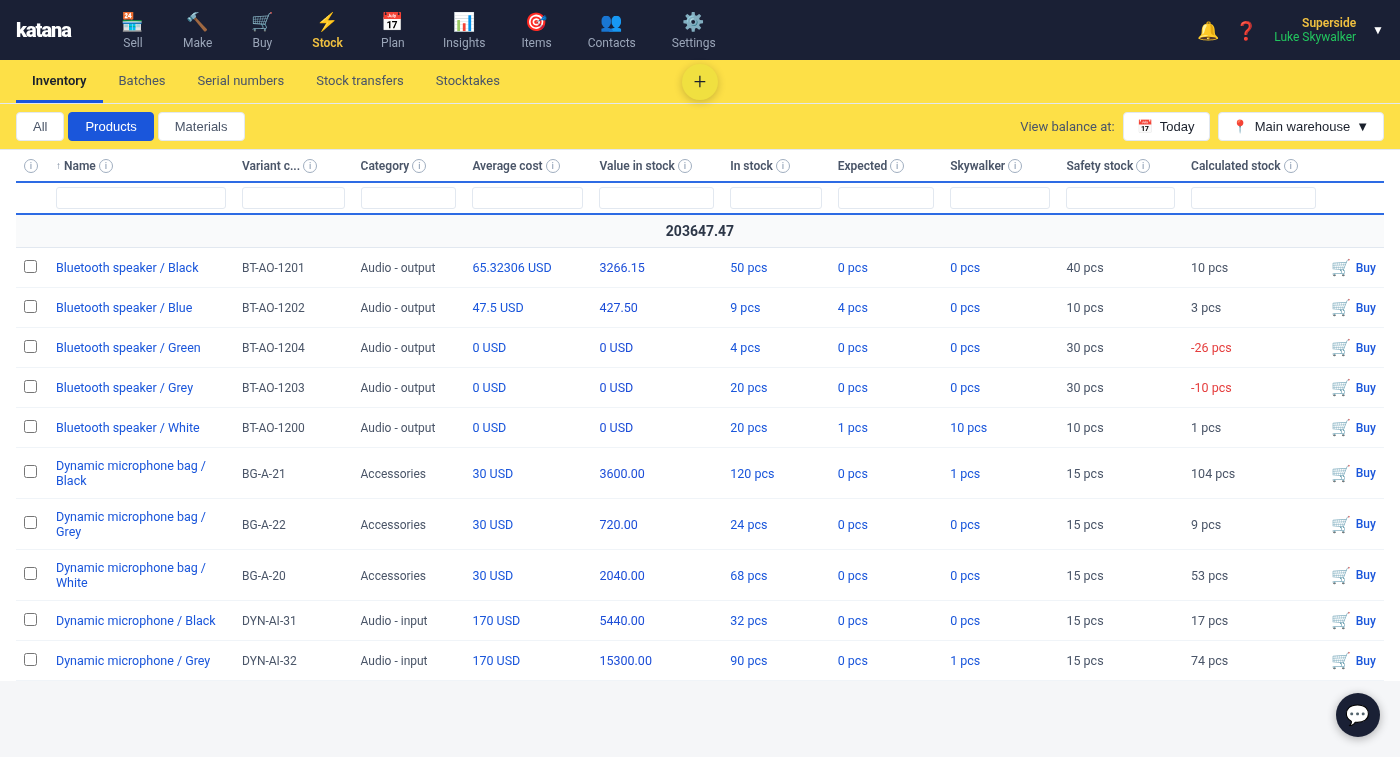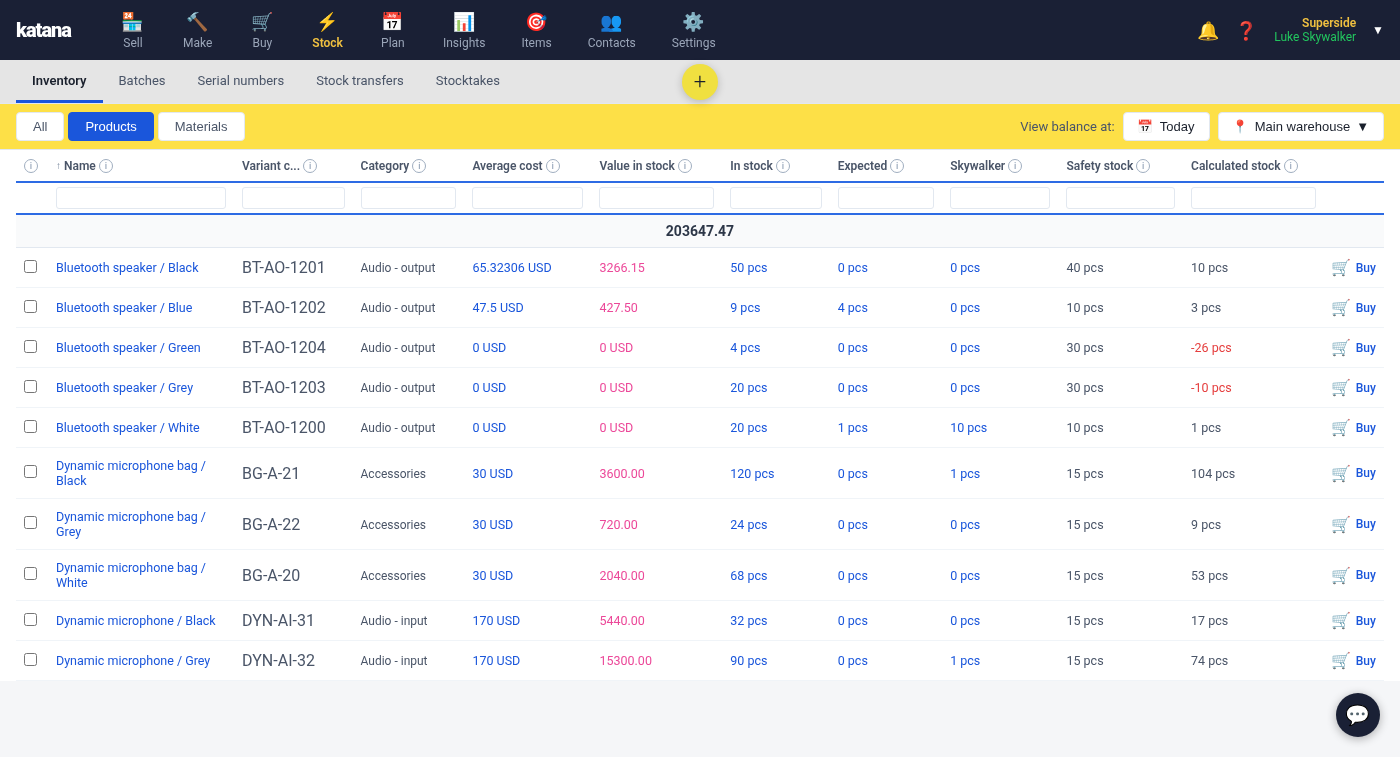--- a/index.html
+++ b/index.html
@@ -24,21 +24,21 @@
     .nav-item.active { color: #f0c040; }
     .nav-icon { font-size: 18px; }
     .nav-right { display: flex; align-items: center; gap: 16px; margin-left: auto; }
     .nav-right-icon { color: #9aa5b8; font-size: 18px; cursor: pointer; }
     .user-info { text-align: right; cursor: pointer; }
     .user-company { color: #f0c040; font-size: 12px; font-weight: 600; }
     .user-name { color: #22c55e; font-size: 12px; }
 
     
     .sub-nav {
-      background: #e5e5e5;
+      background: #fde047;
       border-bottom: 1px solid #e2e8f0;
       display: flex;
       align-items: center;
       padding: 0 16px;
       height: 44px;
       gap: 0;
       position: relative;
     }
     .sub-tab {
       padding: 12px 16px; cursor: pointer; font-size: 13px; color: #4a5568;
@@ -124,25 +124,25 @@
     }
 
     tbody tr { border-bottom: 1px solid #f0f4f8; }
     tbody td { padding: 10px 8px; vertical-align: middle; }
 
     .checkbox-cell { width: 32px; }
     input[type="checkbox"] { cursor: pointer; }
 
     .item-name { color: #1a56db; text-decoration: none; cursor: pointer; font-size: 12.5px; }
 
-    .variant-code { color: #4a5568; font-size: 16px; }
+    .variant-code { color: #4a5568; font-size: 12px; }
     .category { color: #4a5568; font-size: 12px; }
 
     .avg-cost { color: #1a56db; text-decoration: none; cursor: pointer; }
-    .value-stock { color: #ec4899; text-decoration: none; cursor: pointer; }
+    .value-stock { color: #1d4ed8; text-decoration: none; cursor: pointer; }
     .in-stock { color: #1a56db; text-decoration: none; cursor: pointer; }
     .expected { color: #1a56db; text-decoration: none; cursor: pointer; }
     .committed { color: #1a56db; text-decoration: none; cursor: pointer; }
 
     .safety-stock { color: #4a5568; }
     .calc-stock { color: #4a5568; }
     .calc-stock.negative { color: #e53e3e; }
 
     .buy-btn {
       display: flex; align-items: center; gap: 4px;

